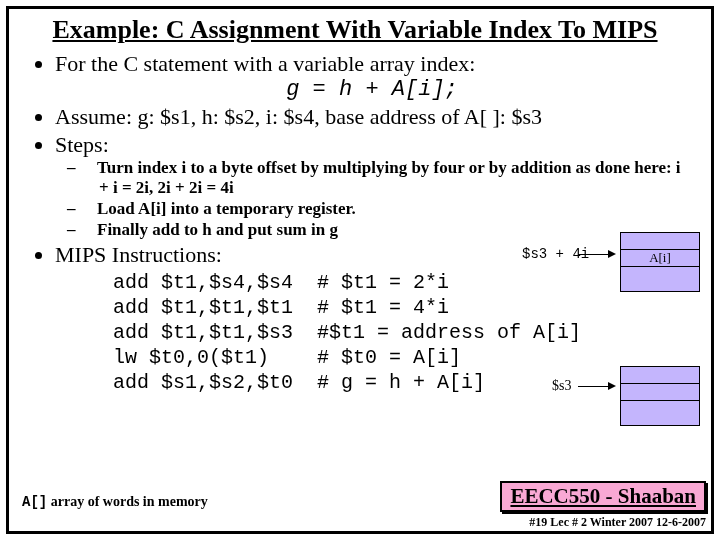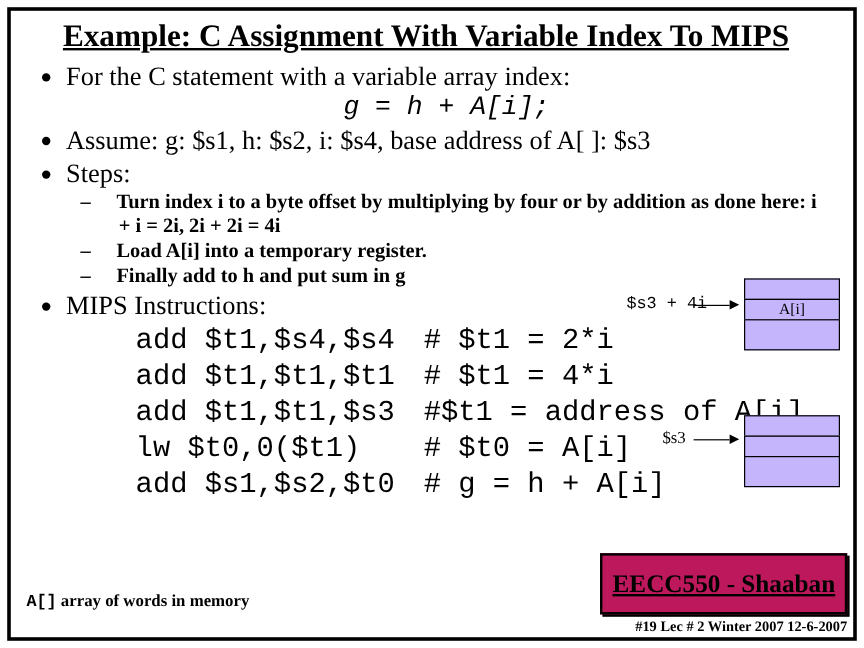--- a/index.html
+++ b/index.html
@@ -7,28 +7,28 @@
   .frame { position: absolute; inset: 6px; border: 3px solid #000; padding: 6px 22px 0 12px; }
   .title { font-size: 26px; font-weight: bold; text-decoration: underline; text-align: center; margin-bottom: 6px; }
   ul.top { list-style: disc; margin-left: 34px; font-size: 22px; }
   ul.top > li { margin-bottom: 2px; }
   .center { text-align: center; }
   .code { font-family: "Courier New", monospace; font-size: 22px; font-style: italic; }
   ul.sub { list-style: none; margin-left: 28px; font-size: 17px; font-weight: bold; }
   ul.sub > li { text-indent: -16px; padding-left: 16px; margin-bottom: 1px; }
   .dash { display: inline-block; width: 14px; }
   .mips-block { display: flex; gap: 24px; margin-left: 58px; margin-top: 2px; }
-  .mips-col { font-family: "Courier New", monospace; font-size: 24px; line-height: 1.25; white-space: pre; }
+  .mips-col { font-family: "Courier New", monospace; font-size: 20px; line-height: 1.25; white-space: pre; }
   .diagram1 { position: absolute; right: 18px; top: 232px; width: 180px; height: 60px; }
-  .diagram2 { position: absolute; right: 18px; top: 346px; width: 150px; height: 60px; text-align: right; }
+  .diagram2 { position: absolute; right: 18px; top: 366px; width: 150px; height: 60px; text-align: right; }
   .dcell { position: absolute; border: 1px solid #000; background: #c4b5fd; }
   .dlabel { position: absolute; font-size: 14px; font-family: "Times New Roman", serif; }
   .arrowline { position: absolute; height: 1px; background: #000; }
   .arrowhead { position: absolute; width: 0; height: 0; border-top: 4px solid transparent; border-bottom: 4px solid transparent; border-left: 8px solid #000; }
-  .footer-course { position: absolute; right: 14px; bottom: 28px; font-size: 21px; font-weight: bold; border: 2px solid #000; box-shadow: 2px 2px 0 #000; padding: 11px 8px; background: #be185d; text-decoration: underline; }
+  .footer-course { position: absolute; right: 14px; bottom: 28px; font-size: 21px; font-weight: bold; border: 2px solid #000; box-shadow: 2px 2px 0 #000; padding: 1px 8px; background: #f9a8d4; text-decoration: underline; }
   .footer-meta { position: absolute; right: 14px; bottom: 10px; font-size: 12px; font-weight: bold; }
   .footer-note { position: absolute; left: 22px; bottom: 30px; font-size: 14px; font-weight: bold; }
   .arraynote { font-family: "Courier New", monospace; }
 </style>
 </head>
 <body>
 
 <div class="frame">
   <div class="title">Example:  C Assignment With Variable Index To MIPS</div>
 

